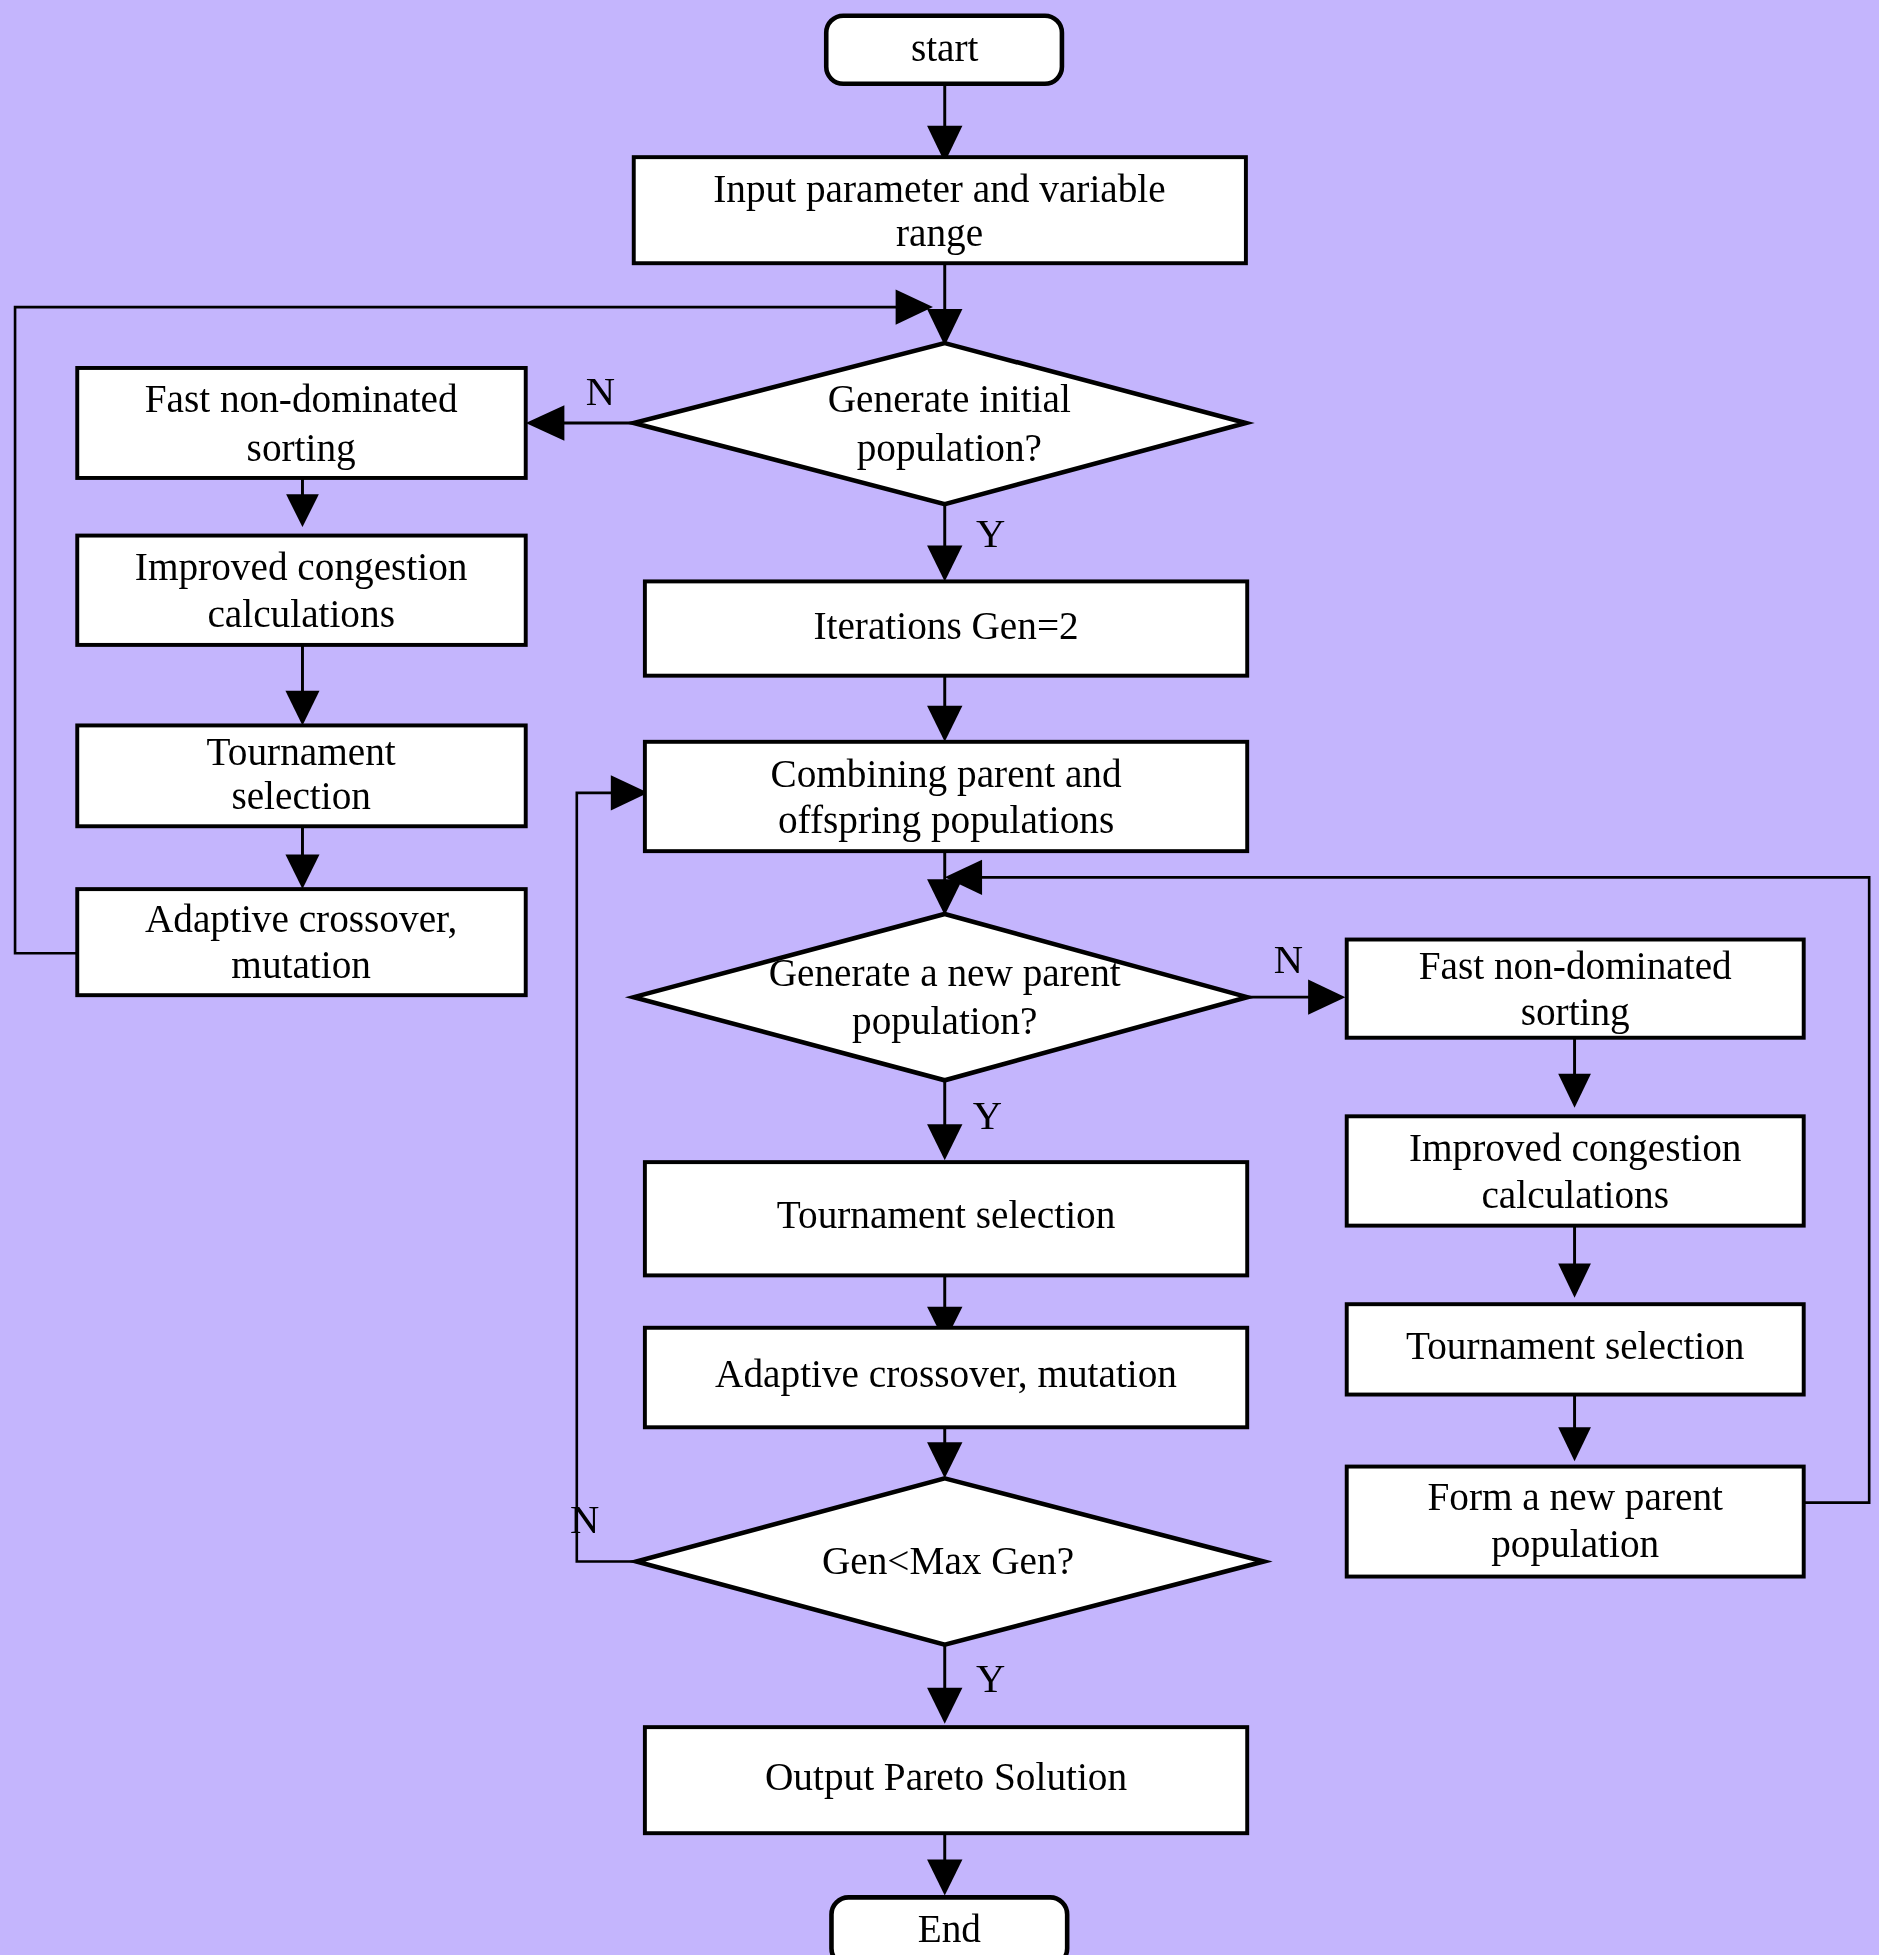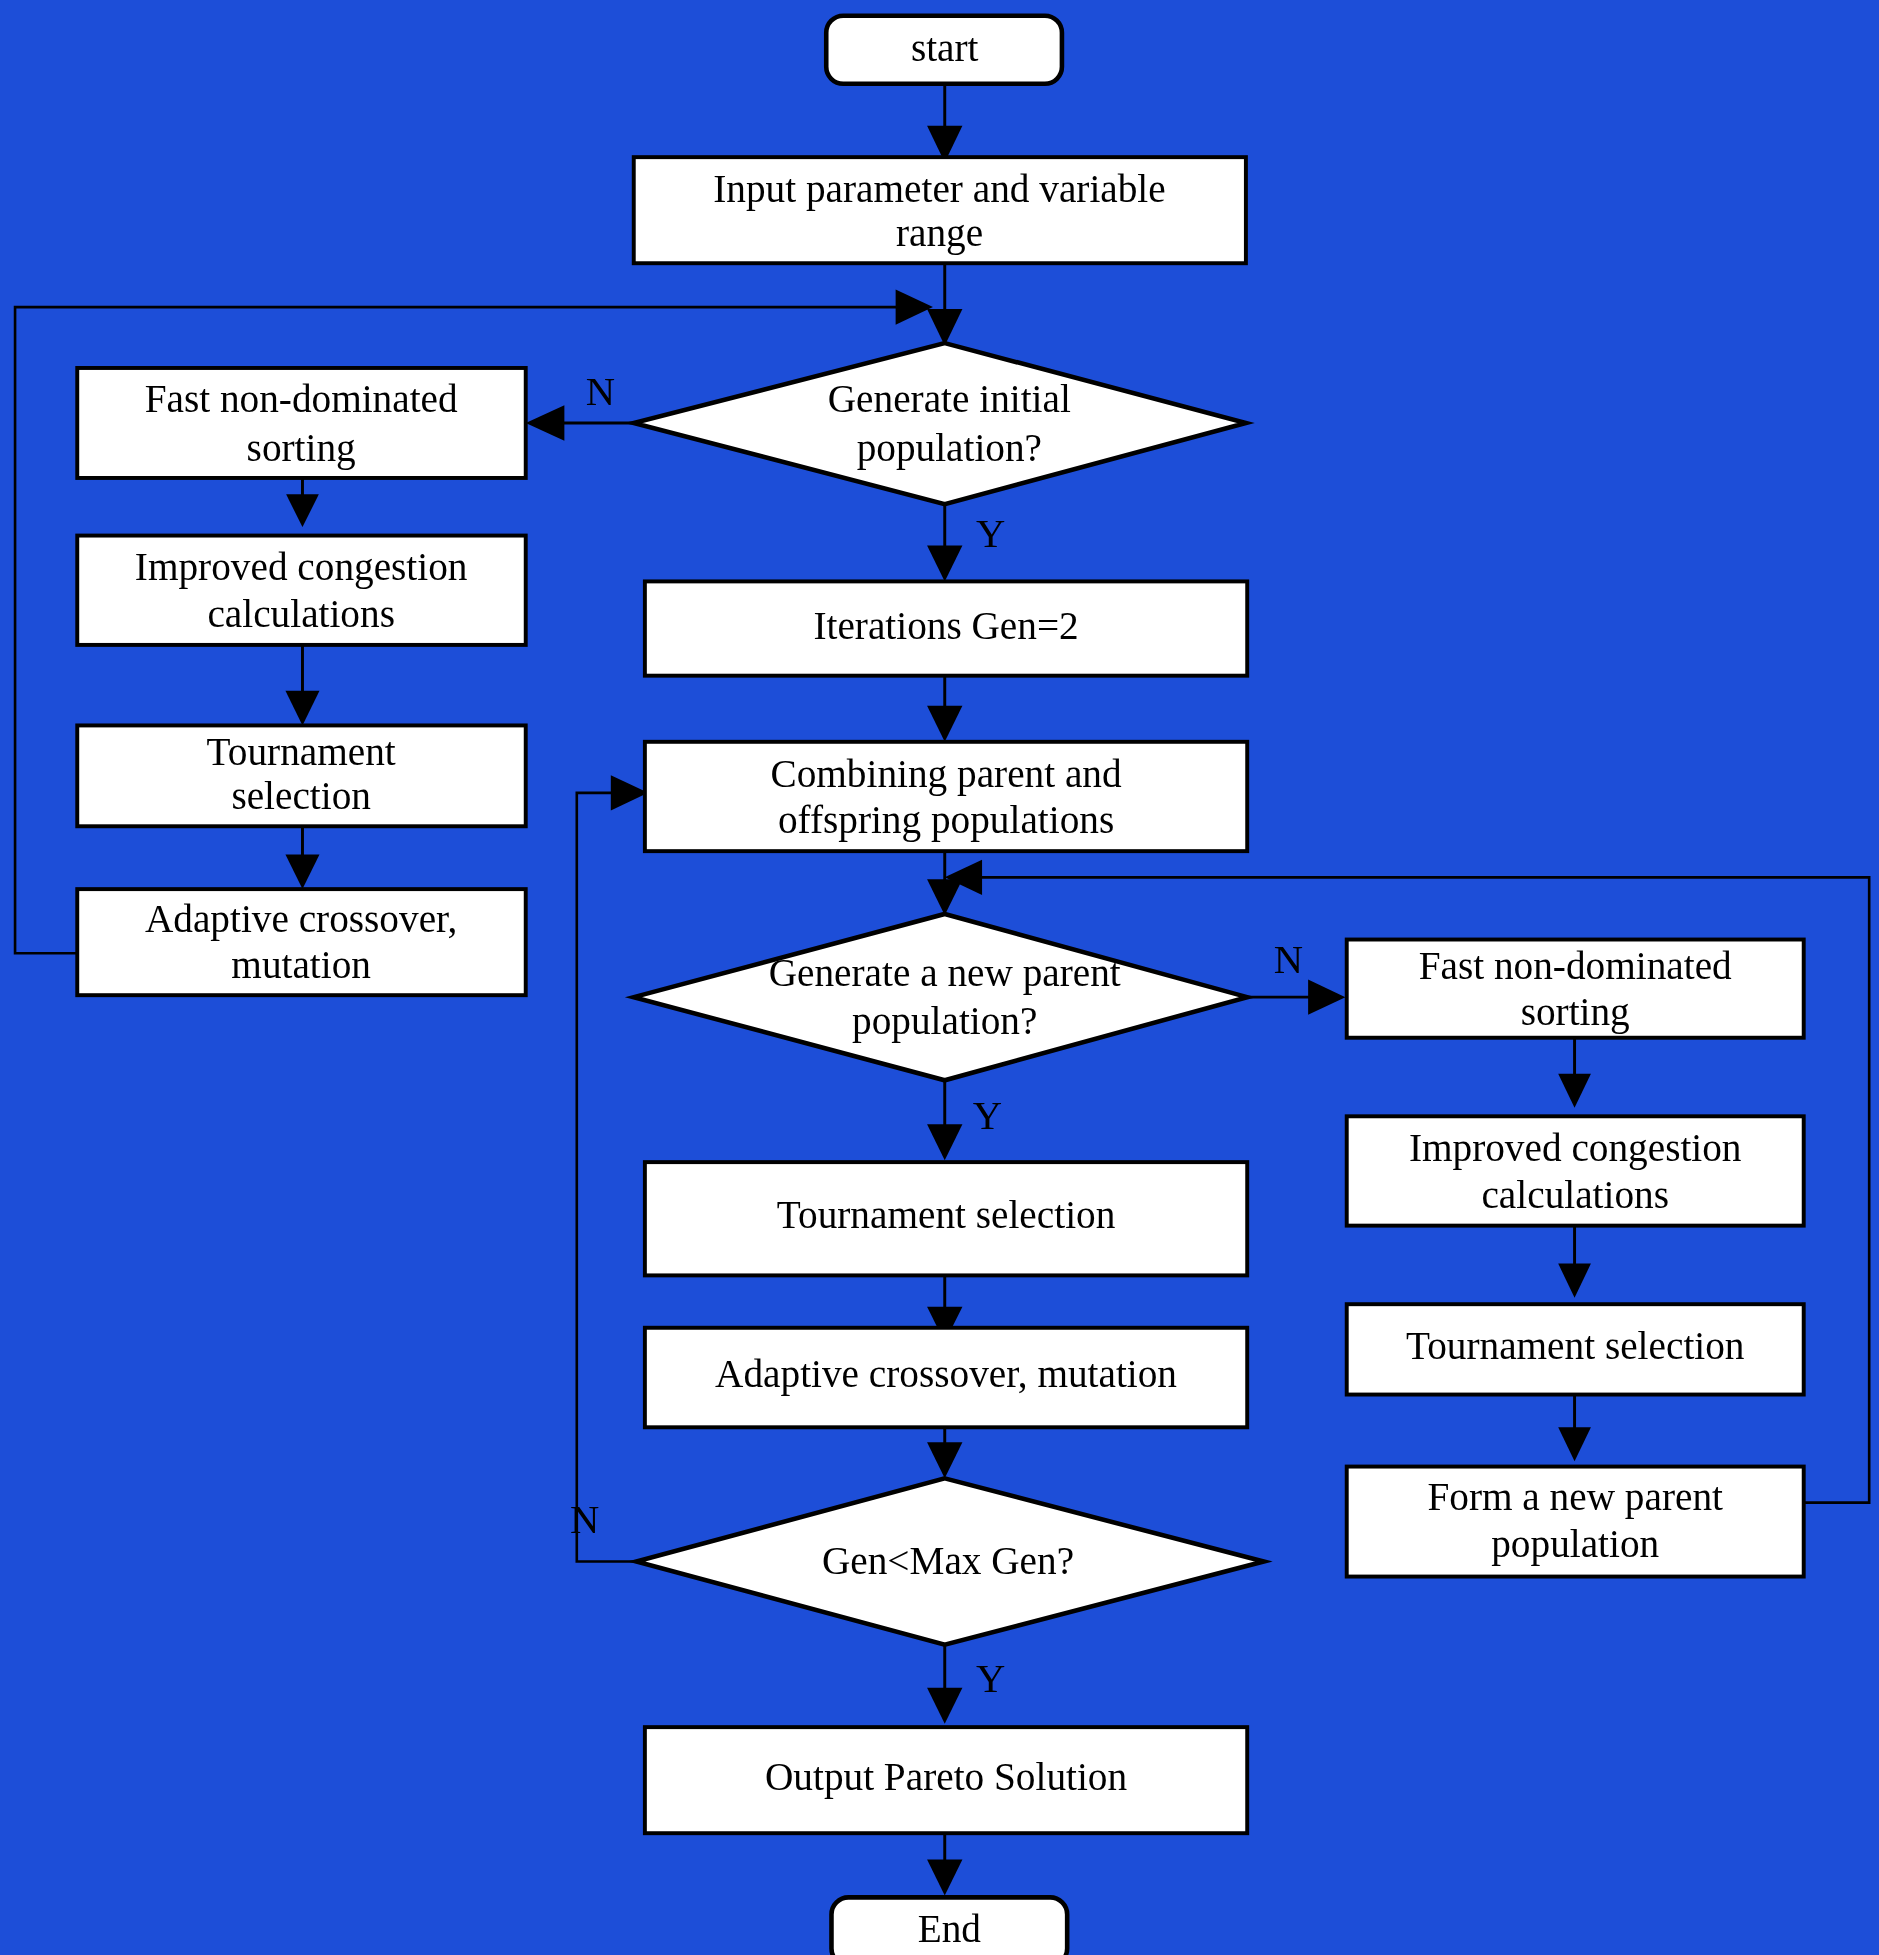--- a/index.html
+++ b/index.html
@@ -4,21 +4,21 @@
 <style>
   html, body {
     margin: 0;
     padding: 0;
     background: #ffffff;
   }
   #flowchart-root {
     position: relative;
     width: 1879px;
     height: 1955px;
-    background: #1d4ed8;
+    background: #c4b5fd;
     font-family: "Liberation Serif", "DejaVu Serif", serif;
   }
   svg#flow-svg {
     position: absolute;
     top: 0;
     left: 0;
     width: 1879px;
     height: 1955px;
     display: block;
   }

